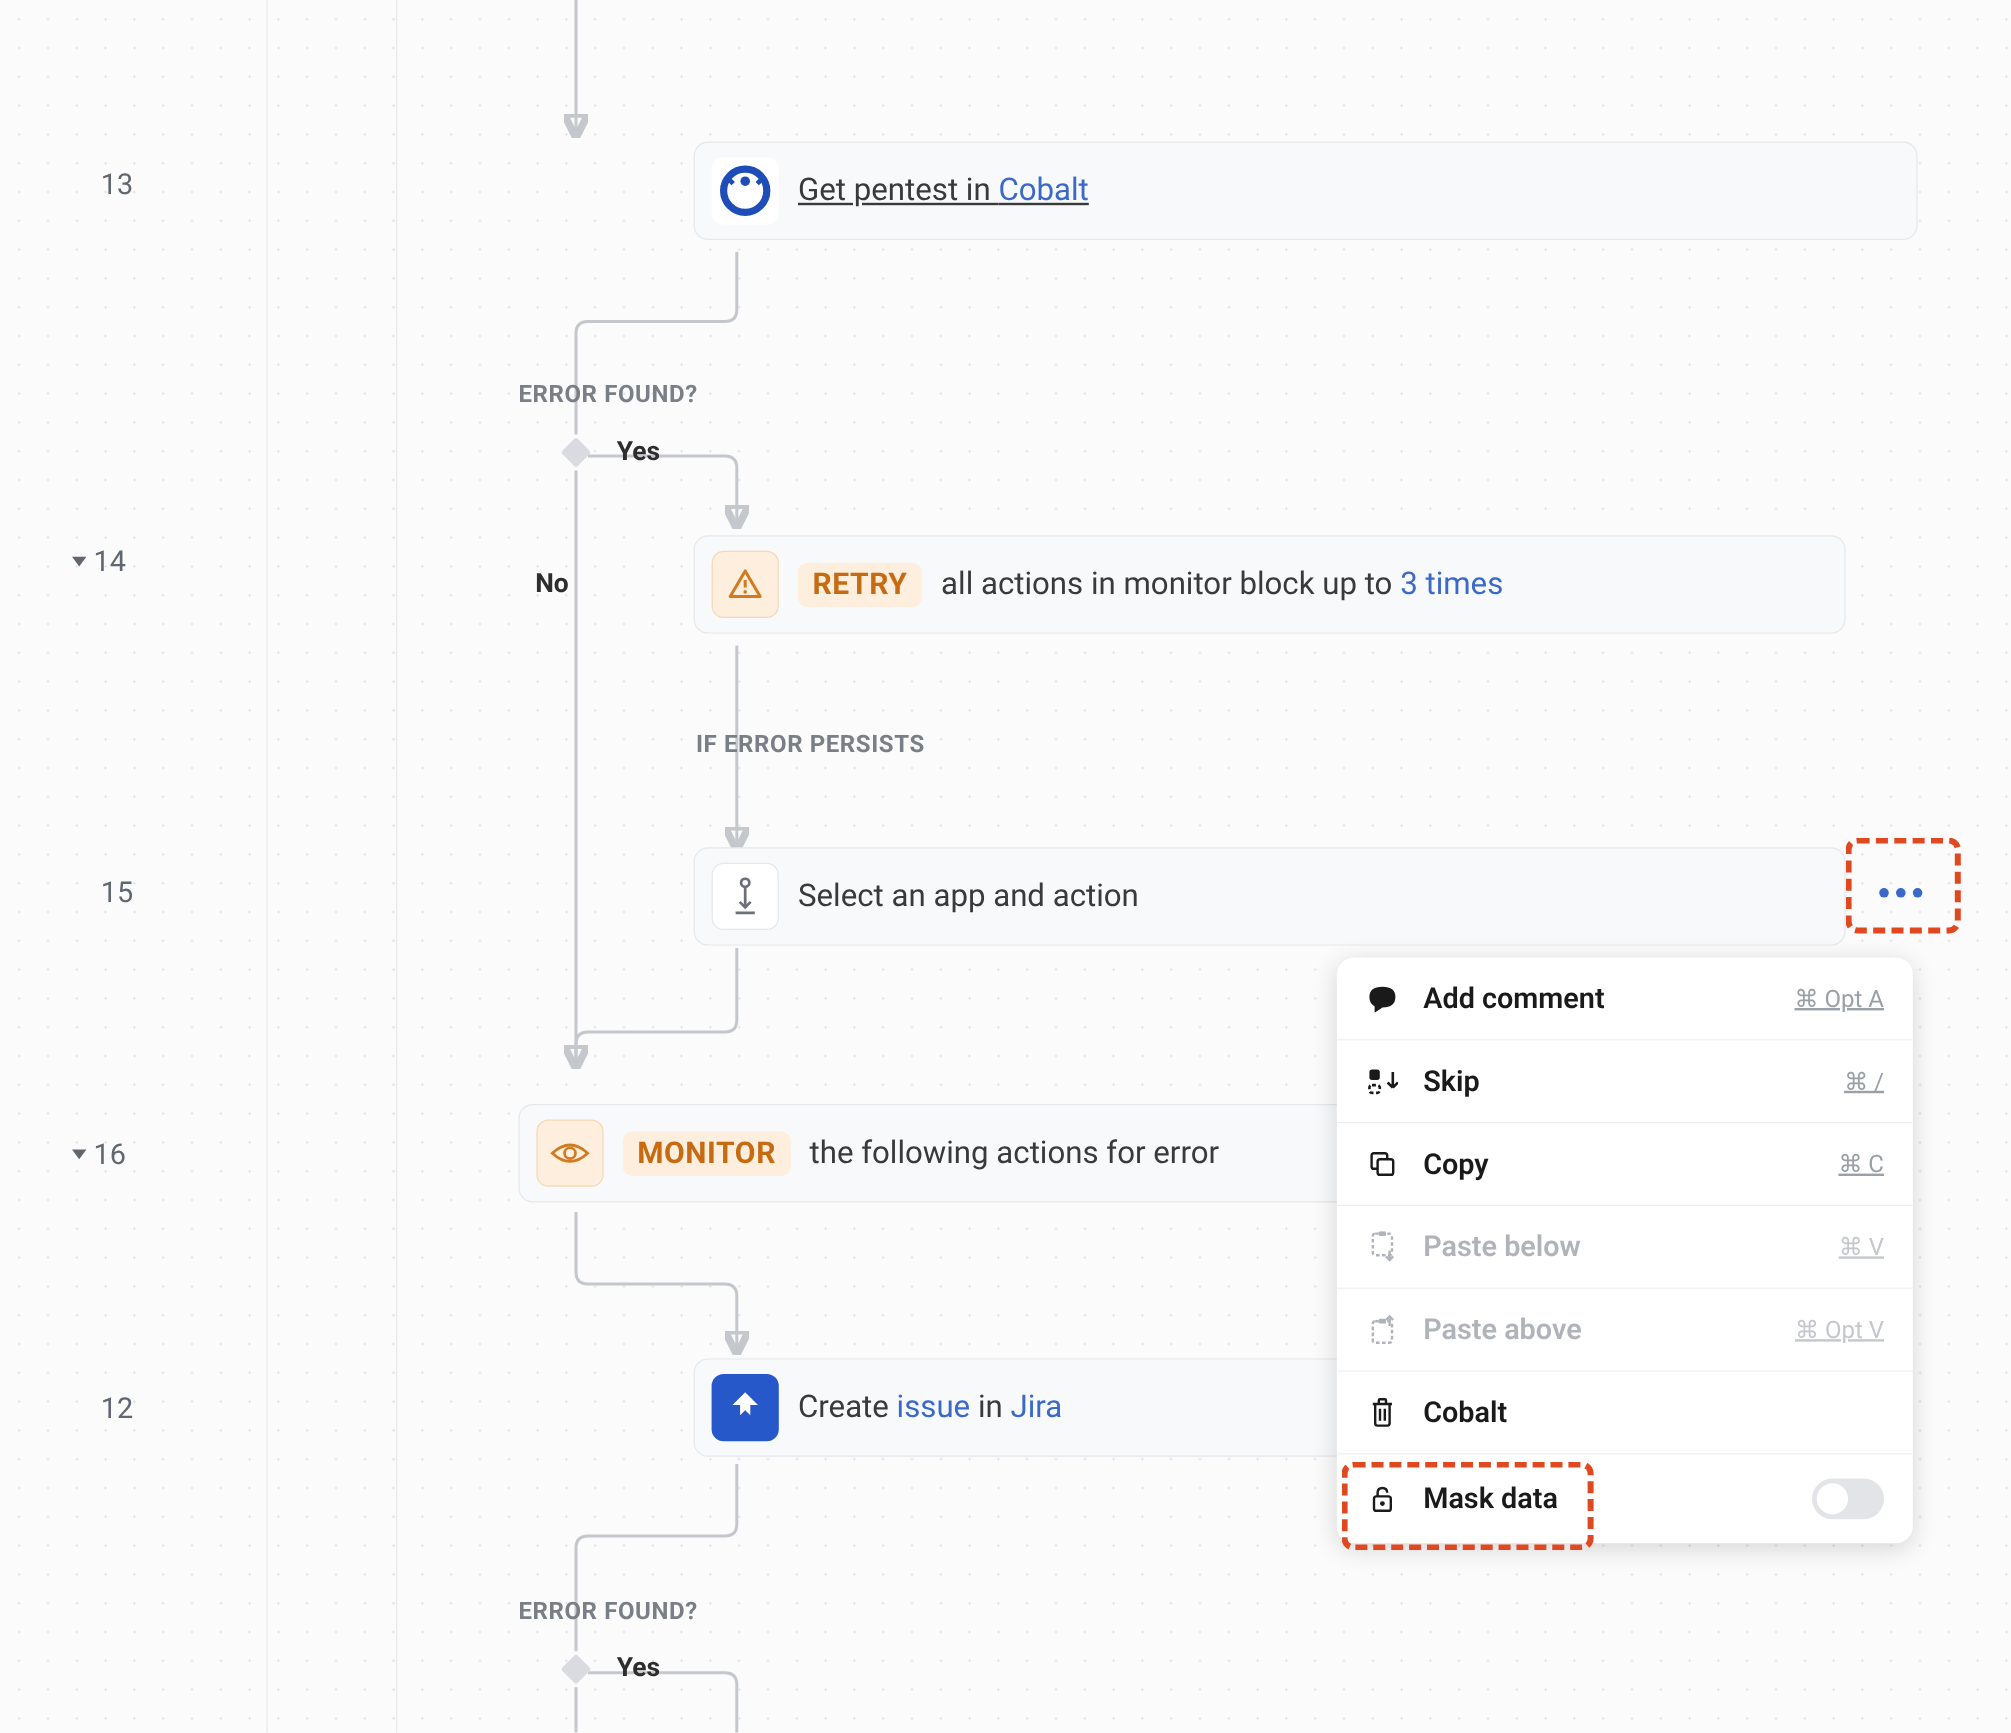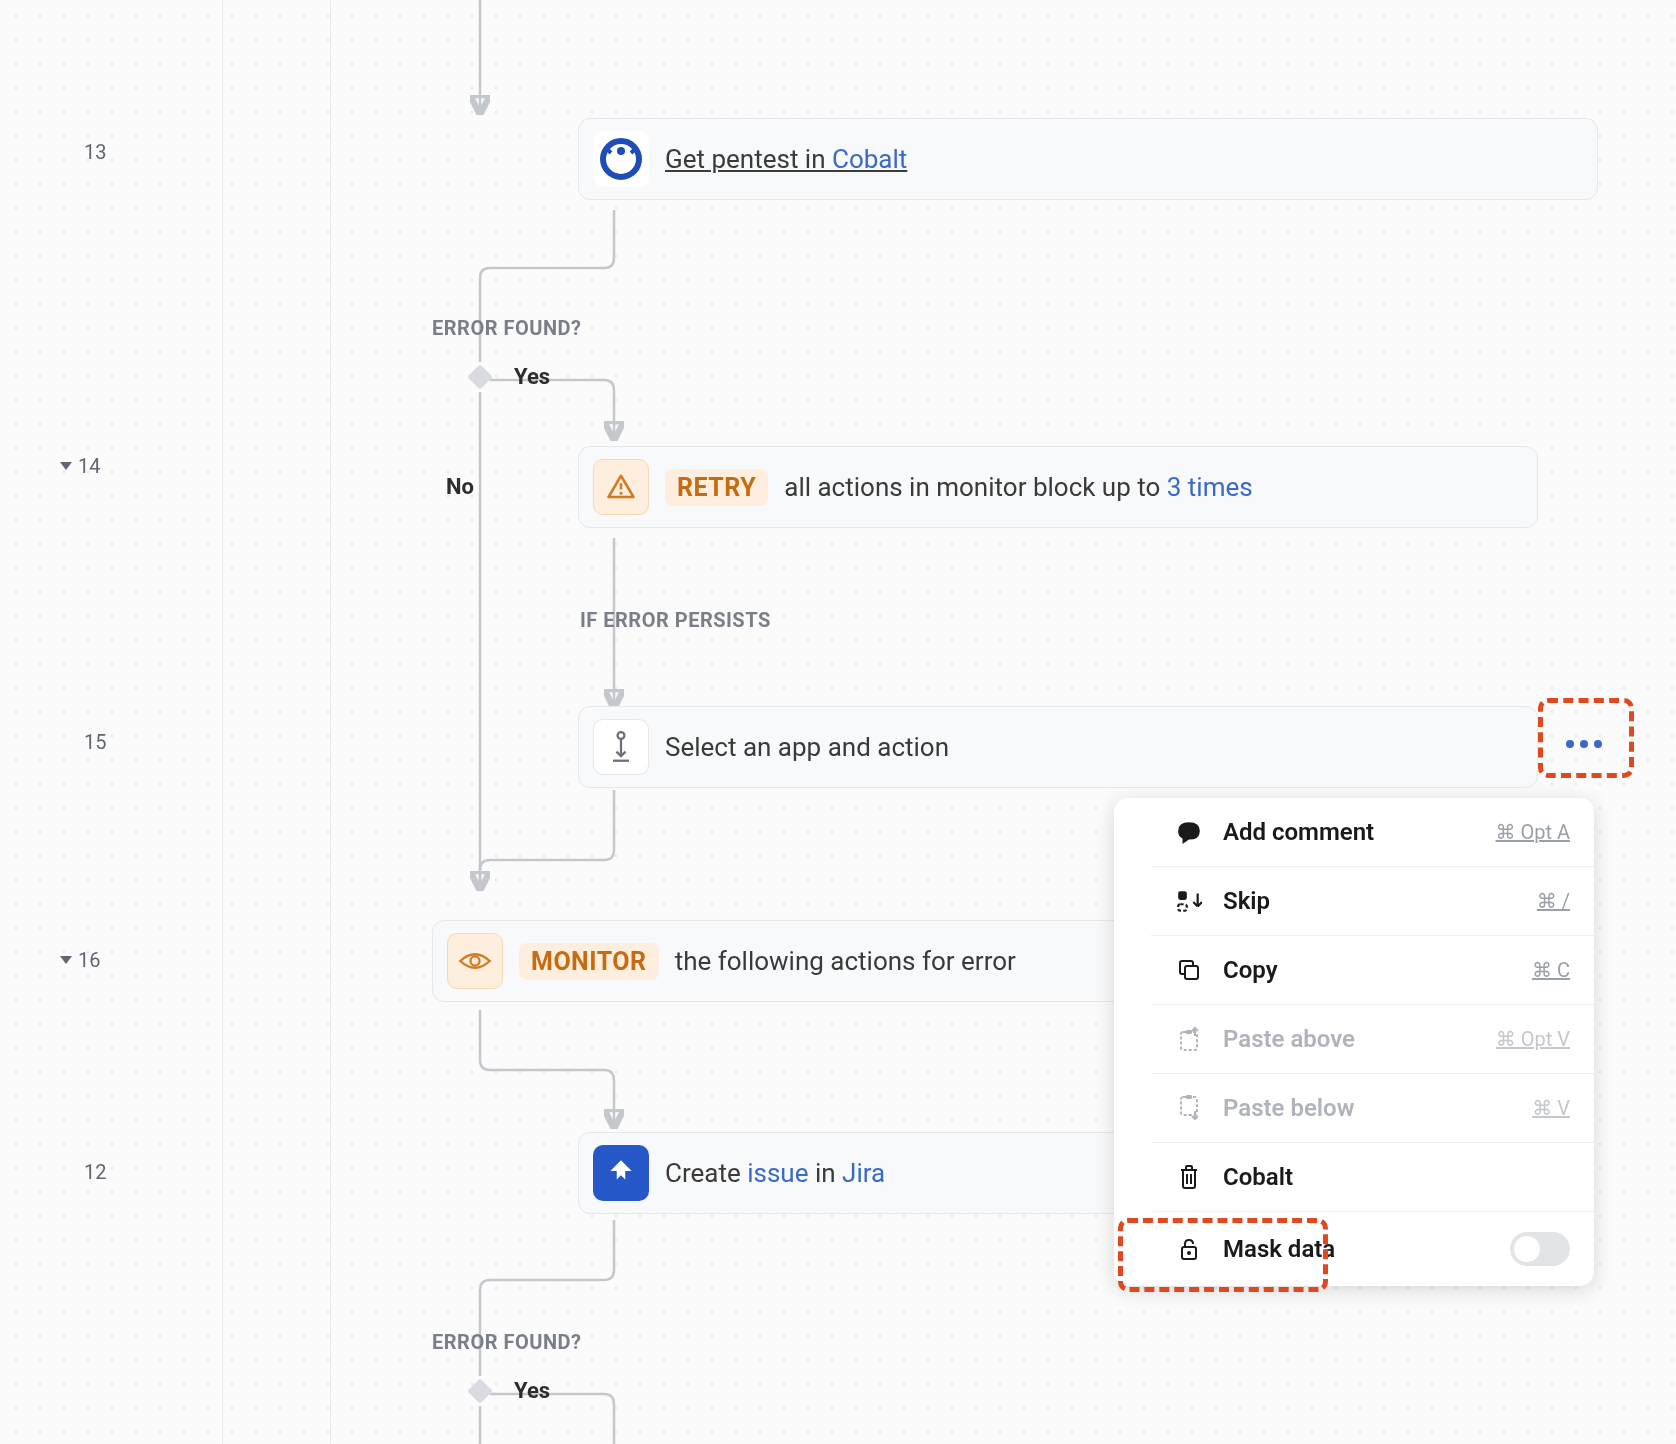--- a/index.html
+++ b/index.html
@@ -23,21 +23,21 @@
 }
 
 
 .vline { position: absolute; top: 0; bottom: 0; width: 1px; background: #e9eaee; }
 .vline.l1 { left: 222px; }
 .vline.l2 { left: 330px; }
 
 
 .step-num {
   position: absolute;
-  font-size: 20px;
+  font-size: 24px;
   color: #606770;
   font-weight: 400;
   display: flex;
   align-items: center;
   gap: 6px;
 }
 .step-num .caret {
   width: 0; height: 0;
   border-left: 6px solid transparent;
   border-right: 6px solid transparent;
@@ -290,21 +290,21 @@
   </div>
   <span>
     <span>Create </span><span class="link-word">issue</span><span> in </span><span class="link-word">Jira</span>
   </span>
 </div>
 
 <div class="lbl" style="left:432px; top:1330px;">ERROR FOUND?</div>
 <div class="diamond" style="left:471px; top:1382px;"></div>
 <div class="branch" style="left:514px; top:1378px;">Yes</div>
 
-<div class="menu" style="left:1114px; top:798px;padding-left:37px;">
+<div class="menu" style="left:1114px; top:798px;">
   <div class="menu-item">
     <span class="mi-icon">
       <svg width="26" height="24" viewBox="0 0 24 22">
           <path d="M2 10 Q2 2 12 2 Q22 2 22 10 Q22 18 12 18 L6 22 V17 Q2 15 2 10 Z" fill="#1a1a1a"></path>
         </svg>
     </span>
     <span>Add comment</span>
     <span class="sc">⌘ Opt A</span>
   </div>
   <div class="menu-item">
@@ -324,38 +324,38 @@
           <rect x="3" y="3" width="13" height="13" rx="2" fill="none" stroke="#1a1a1a" stroke-width="2"></rect>
           <rect x="8" y="8" width="13" height="13" rx="2" fill="#fff" stroke="#1a1a1a" stroke-width="2"></rect>
         </svg>
     </span>
     <span>Copy</span>
     <span class="sc">⌘ C</span>
   </div>
   <div class="menu-item disabled">
     <span class="mi-icon">
       <svg width="24" height="26" viewBox="0 0 24 26">
+          <rect x="4" y="2" width="16" height="18" rx="2" fill="none" stroke="#b0b4ba" stroke-width="2" stroke-dasharray="3,2"></rect>
+          <rect x="9" y="0" width="6" height="4" rx="1" fill="#b0b4ba"></rect>
+          <path d="M18 16 V24 M15 21 L18 24 L21 21" fill="none" stroke="#b0b4ba" stroke-width="2"></path>
+        </svg>
+    </span>
+    <span>Paste below</span>
+    <span class="sc">⌘ V</span>
+  </div>
+  <div class="menu-item disabled">
+    <span class="mi-icon">
+      <svg width="24" height="26" viewBox="0 0 24 26">
           <rect x="4" y="6" width="16" height="18" rx="2" fill="none" stroke="#b0b4ba" stroke-width="2" stroke-dasharray="3,2"></rect>
           <rect x="9" y="4" width="6" height="4" rx="1" fill="#b0b4ba"></rect>
           <path d="M18 10 V2 M15 5 L18 2 L21 5" fill="none" stroke="#b0b4ba" stroke-width="2"></path>
         </svg>
     </span>
     <span>Paste above</span>
     <span class="sc">⌘ Opt V</span>
-  </div>
-  <div class="menu-item disabled">
-    <span class="mi-icon">
-      <svg width="24" height="26" viewBox="0 0 24 26">
-          <rect x="4" y="2" width="16" height="18" rx="2" fill="none" stroke="#b0b4ba" stroke-width="2" stroke-dasharray="3,2"></rect>
-          <rect x="9" y="0" width="6" height="4" rx="1" fill="#b0b4ba"></rect>
-          <path d="M18 16 V24 M15 21 L18 24 L21 21" fill="none" stroke="#b0b4ba" stroke-width="2"></path>
-        </svg>
-    </span>
-    <span>Paste below</span>
-    <span class="sc">⌘ V</span>
   </div>
   <div class="menu-item">
     <span class="mi-icon">
       <svg width="22" height="26" viewBox="0 0 22 26">
           <path d="M3 6 H19 M5 6 V22 Q5 24 7 24 H15 Q17 24 17 22 V6 M8 6 V3 Q8 2 9 2 H13 Q14 2 14 3 V6 M9 10 V20 M13 10 V20" fill="none" stroke="#1a1a1a" stroke-width="2"></path>
         </svg>
     </span>
     <span>Cobalt</span>
   </div>
   <div class="menu-item">

